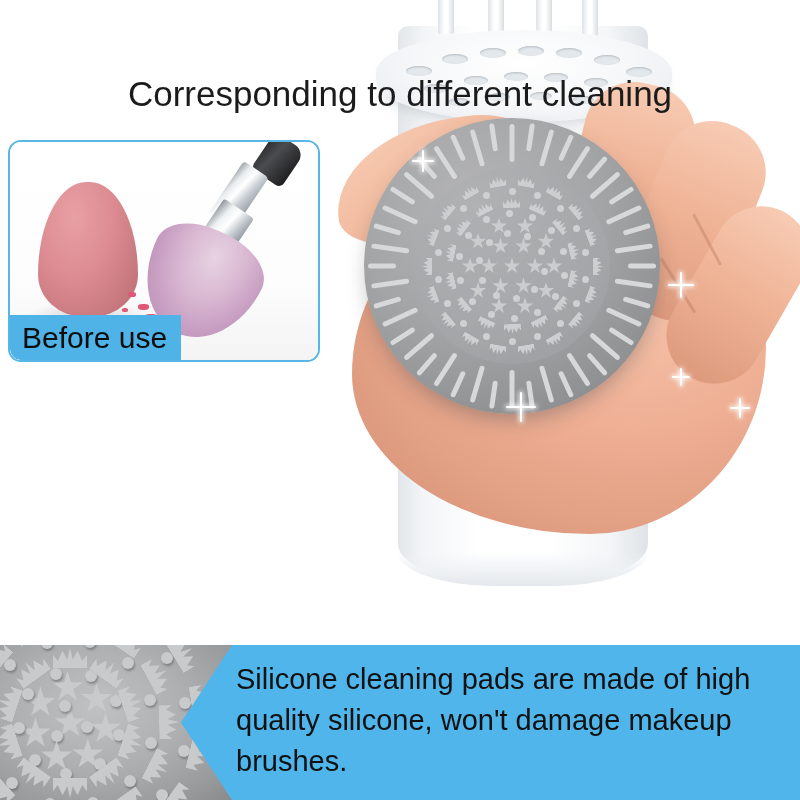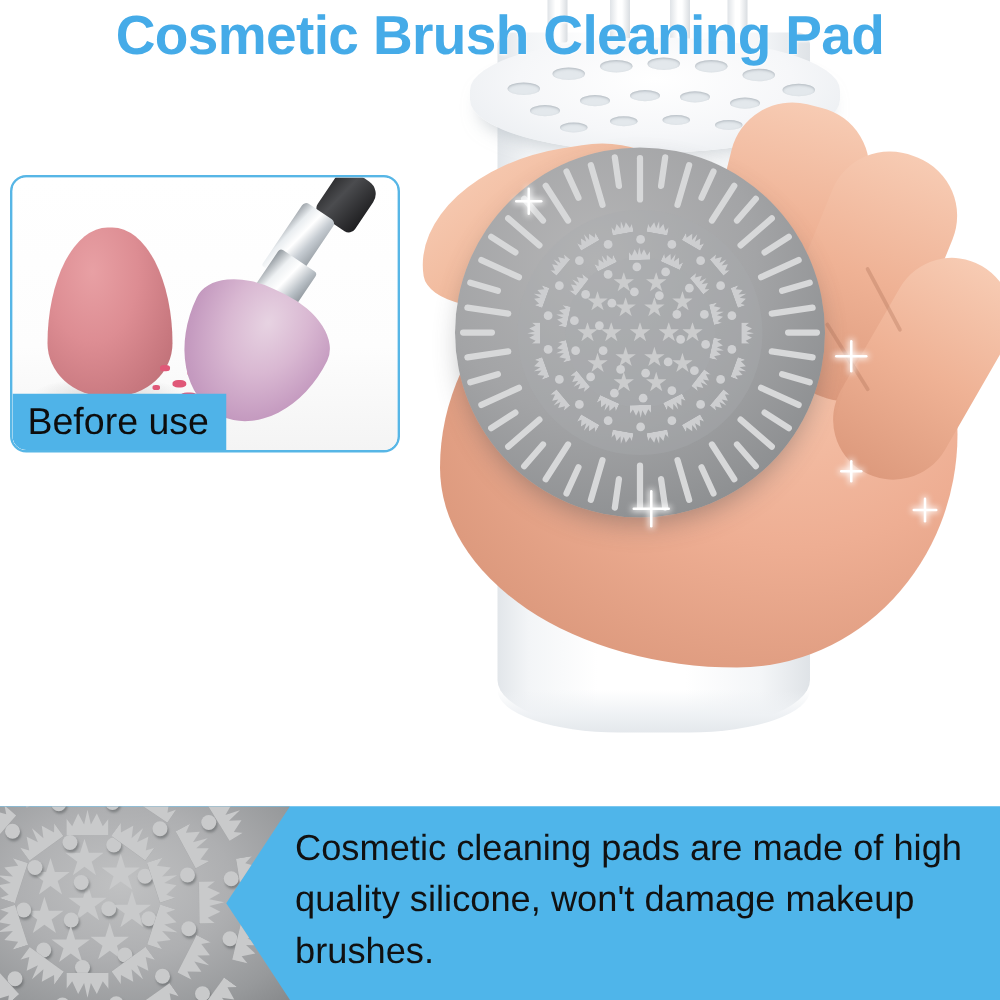--- a/index.html
+++ b/index.html
@@ -575,21 +575,21 @@
     </div>
 
     <div class="sparkle" style="left:82px;top:150px;width:22px;height:22px;"></div>
     <div class="sparkle" style="left:338px;top:272px;width:26px;height:26px;"></div>
     <div class="sparkle" style="left:176px;top:392px;width:30px;height:30px;"></div>
     <div class="sparkle" style="left:342px;top:368px;width:18px;height:18px;"></div>
     <div class="sparkle" style="left:400px;top:398px;width:20px;height:20px;"></div>
     <div class="sparkle" style="left:432px;top:490px;width:26px;height:26px;"></div>
   </div>
 
-  <div class="title">Cosmetic Brush Cleaning Pad</div>
+  <div class="subtitle">Corresponding to different cleaning</div>
 
   <div class="card before">
     <div class="card-photo">
       <div class="sponge-shadow" style="left:18px;top:160px;width:118px;height:26px;"></div>
       <div class="sponge dirty" style="left:28px;top:40px;width:100px;height:135px;"></div>
 
       <div class="powder-spill">
         <div class="speck" style="left:118px;top:150px;width:8px;height:5px;"></div>
         <div class="speck" style="left:128px;top:162px;width:11px;height:6px;"></div>
         <div class="speck" style="left:140px;top:154px;width:7px;height:5px;"></div>
@@ -671,16 +671,16 @@
           <div class="macro-nub macro-dot" style="left: 177.525px; top: 100.305px;"></div>
           <div class="macro-nub macro-dot" style="left: 156.197px; top: 144.032px;"></div>
           <div class="macro-nub macro-dot" style="left: 160.997px; top: 6.57443px;"></div>
           <div class="macro-nub macro-dot" style="left: 179.223px; top: 51.6832px;"></div>
           <div class="macro-nub macro-crown" style="left: 161.408px; top: 145.763px; transform: rotate(126deg);"></div>
           <div class="macro-nub macro-crown" style="left: 167.254px; top: -3.01481px; transform: rotate(418.5deg);"></div>
           <div class="macro-nub macro-crown" style="left: 185.35px; top: 46.0378px; transform: rotate(441deg);"></div>
           <div class="macro-nub macro-crown" style="left: 183.298px; top: 98.2817px; transform: rotate(463.5deg);"></div>
         </div>
     </div>
-    <div class="strip-text">Cosmetic cleaning pads are made of high quality silicone, won't damage makeup brushes.</div>
+    <div class="strip-text">Silicone cleaning pads are made of high quality silicone, won't damage makeup brushes.</div>
   </div>
 
 </div>
 
 </body></html>

